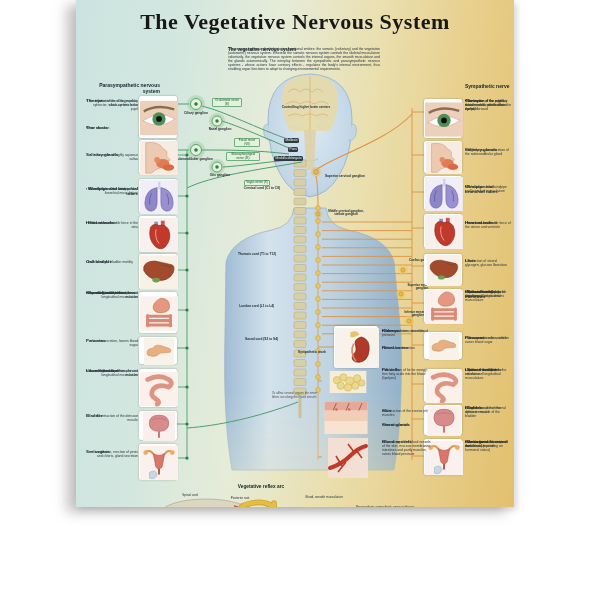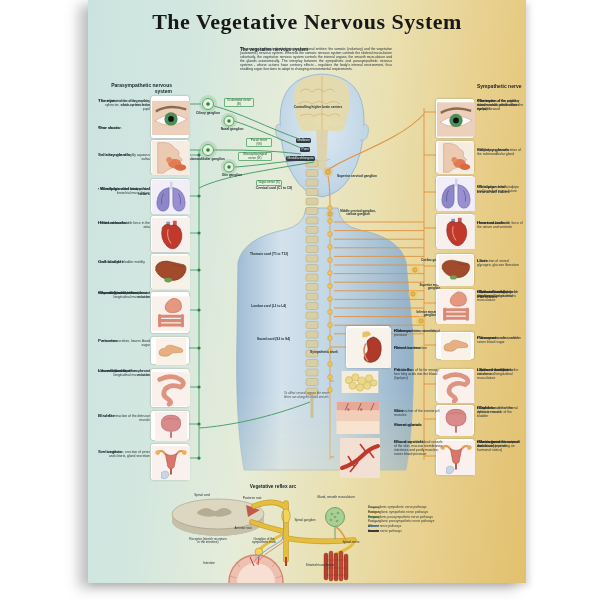--- a/index.html
+++ b/index.html
@@ -1,18 +1,18 @@
 <!DOCTYPE html>
 <html><head>
 <meta charset="utf-8">
 <style>
   html,body{margin:0;padding:0;width:600px;height:600px;background:#ffffff;overflow:hidden;
     font-family:"Liberation Sans", sans-serif;}
   #stage{position:relative;width:600px;height:600px;background:#ffffff;}
-  #poster{position:absolute;left:88px;top:0;width:438px;height:583px;overflow:hidden;
+  #poster{position:absolute;left:76px;top:0;width:438px;height:507px;overflow:hidden;
     background:linear-gradient(97deg,#cbe3e0 0%,#d3e7df 22%,#e6ecd8 42%,#eadfae 62%,#e8cf8c 80%,#e2c06e 100%);
     box-shadow:-9px 5px 12px rgba(90,90,90,.38), 3px 3px 6px rgba(120,120,120,.25);}
   #poster *{position:absolute;box-sizing:border-box;}
   .title{left:0;top:9px;width:100%;text-align:center;font-family:"Liberation Serif",serif;
     font-weight:bold;font-size:22px;color:#181818;letter-spacing:.5px;}
   .intro{left:152px;top:47px;width:152px;}
   .intro h4{position:static;margin:0 0 1px 0;font-size:4.6px;color:#101c24;}
   .intro p{position:static;margin:0;font-size:3.4px;line-height:1.2;color:#2a3238;text-align:justify;}
   .col-header{font-weight:bold;font-size:5px;line-height:1.1;color:#14232b;}
   .sec{line-height:1.1;}

